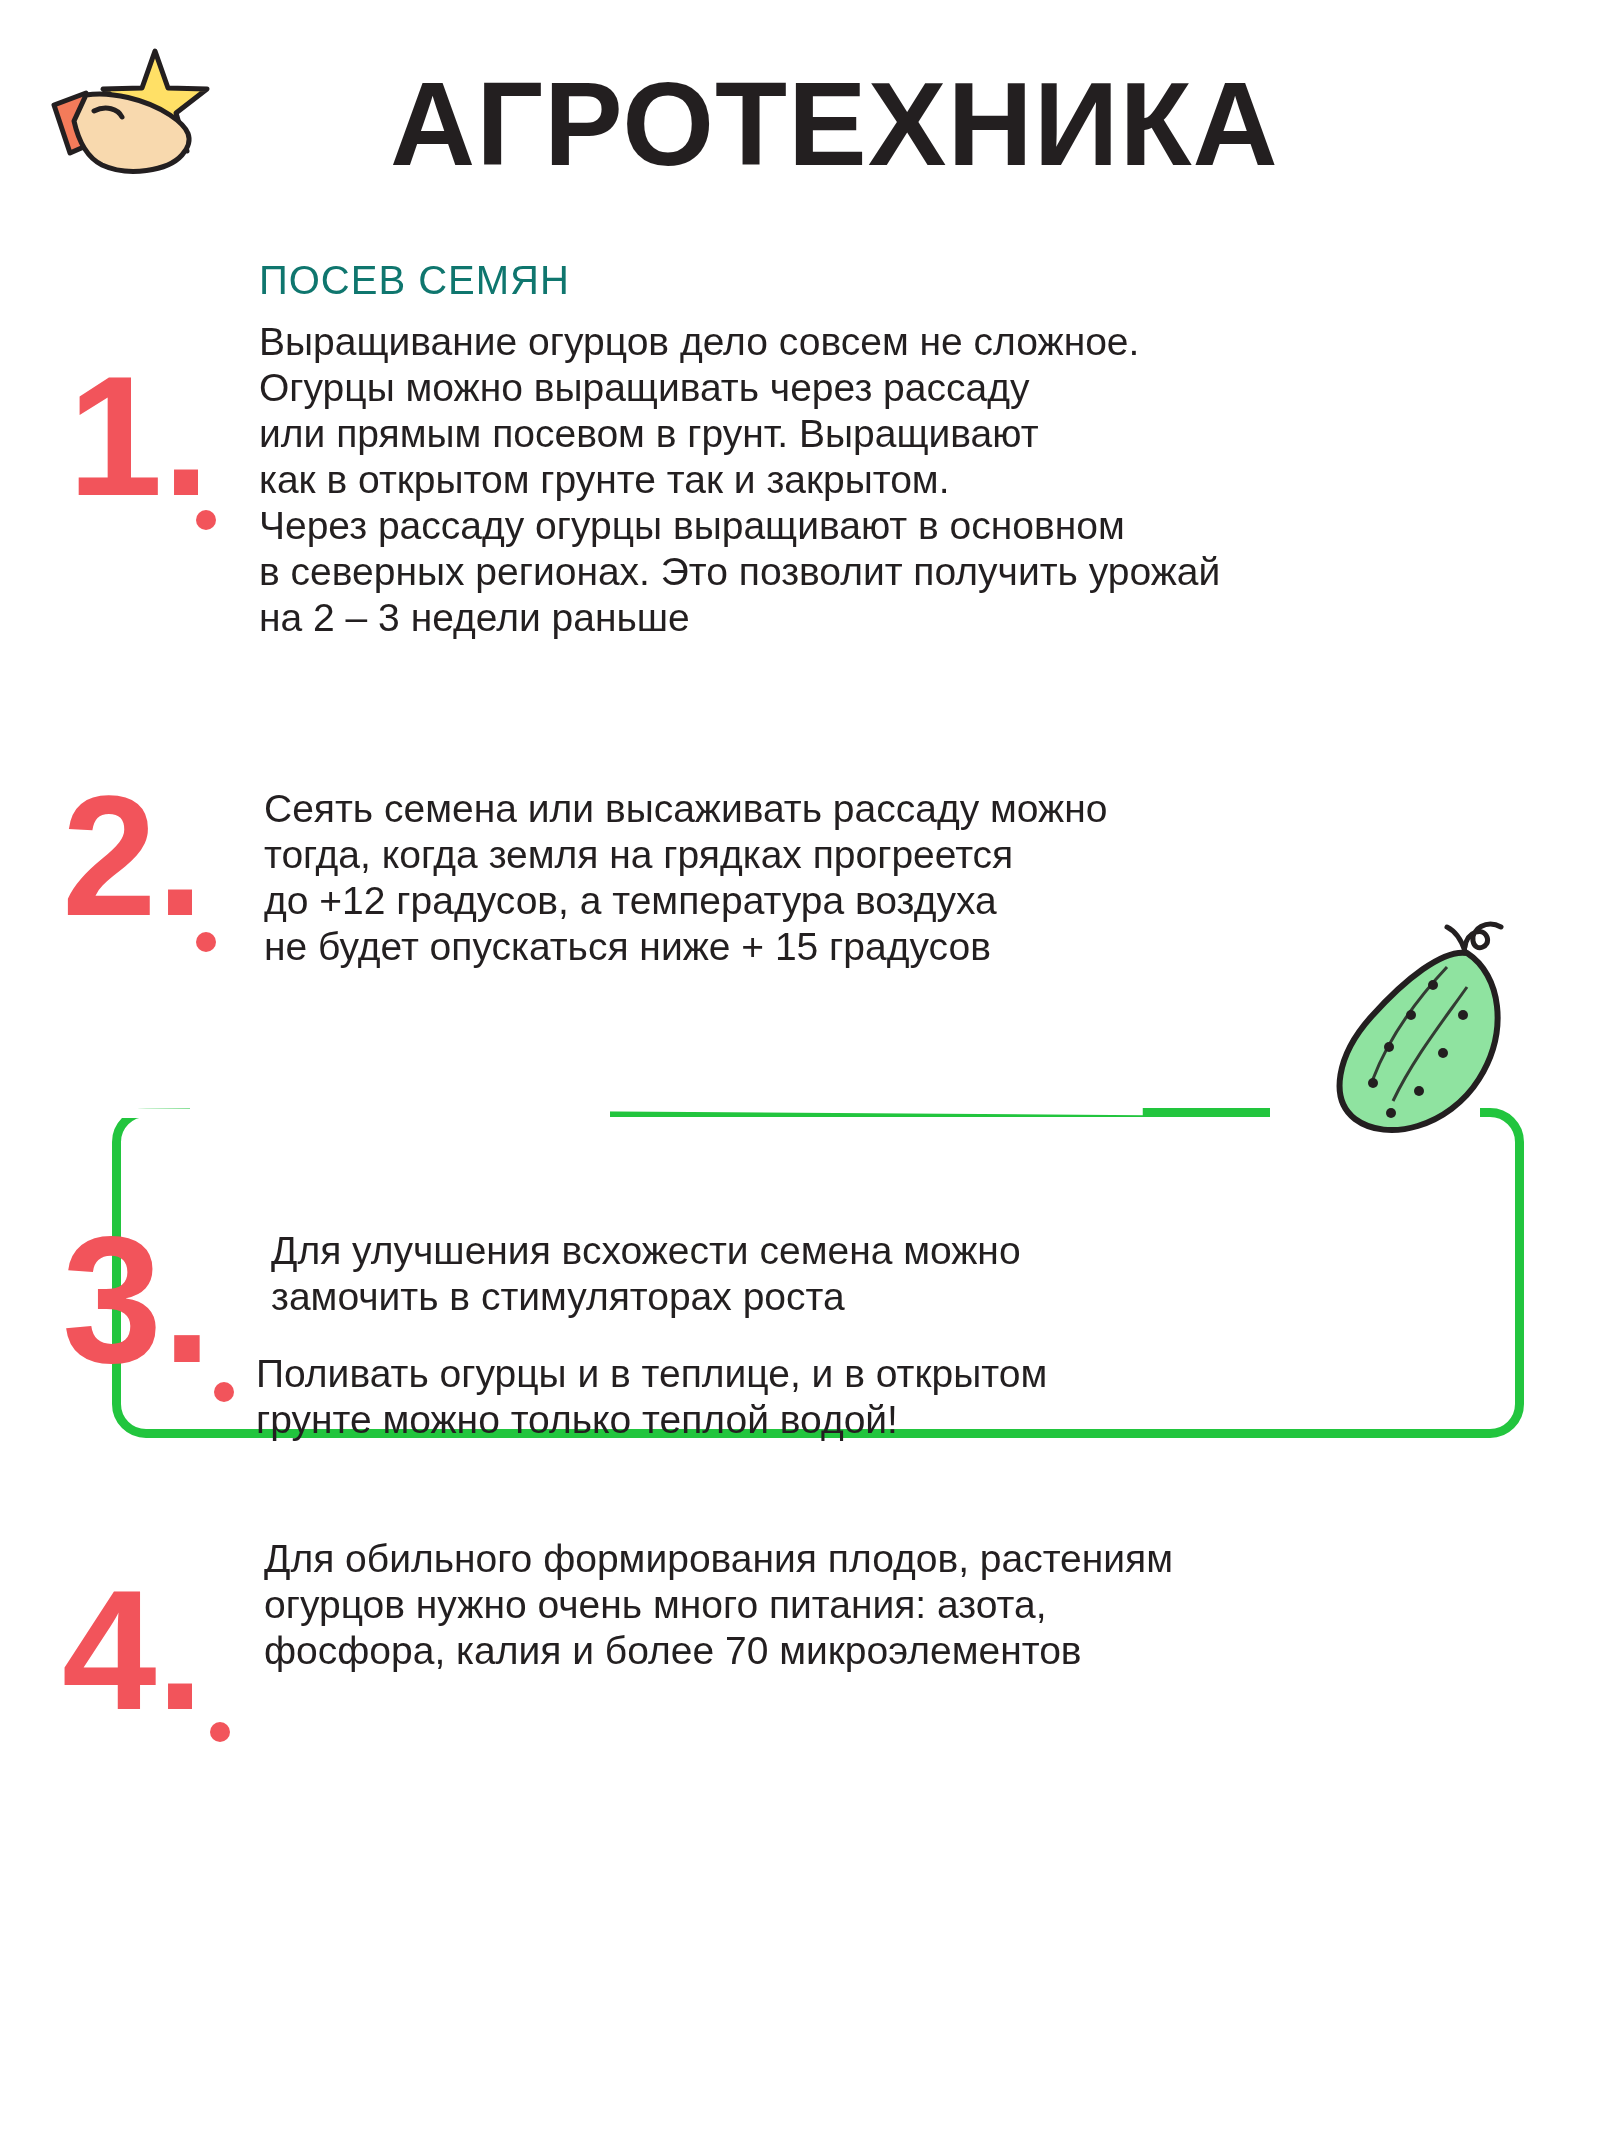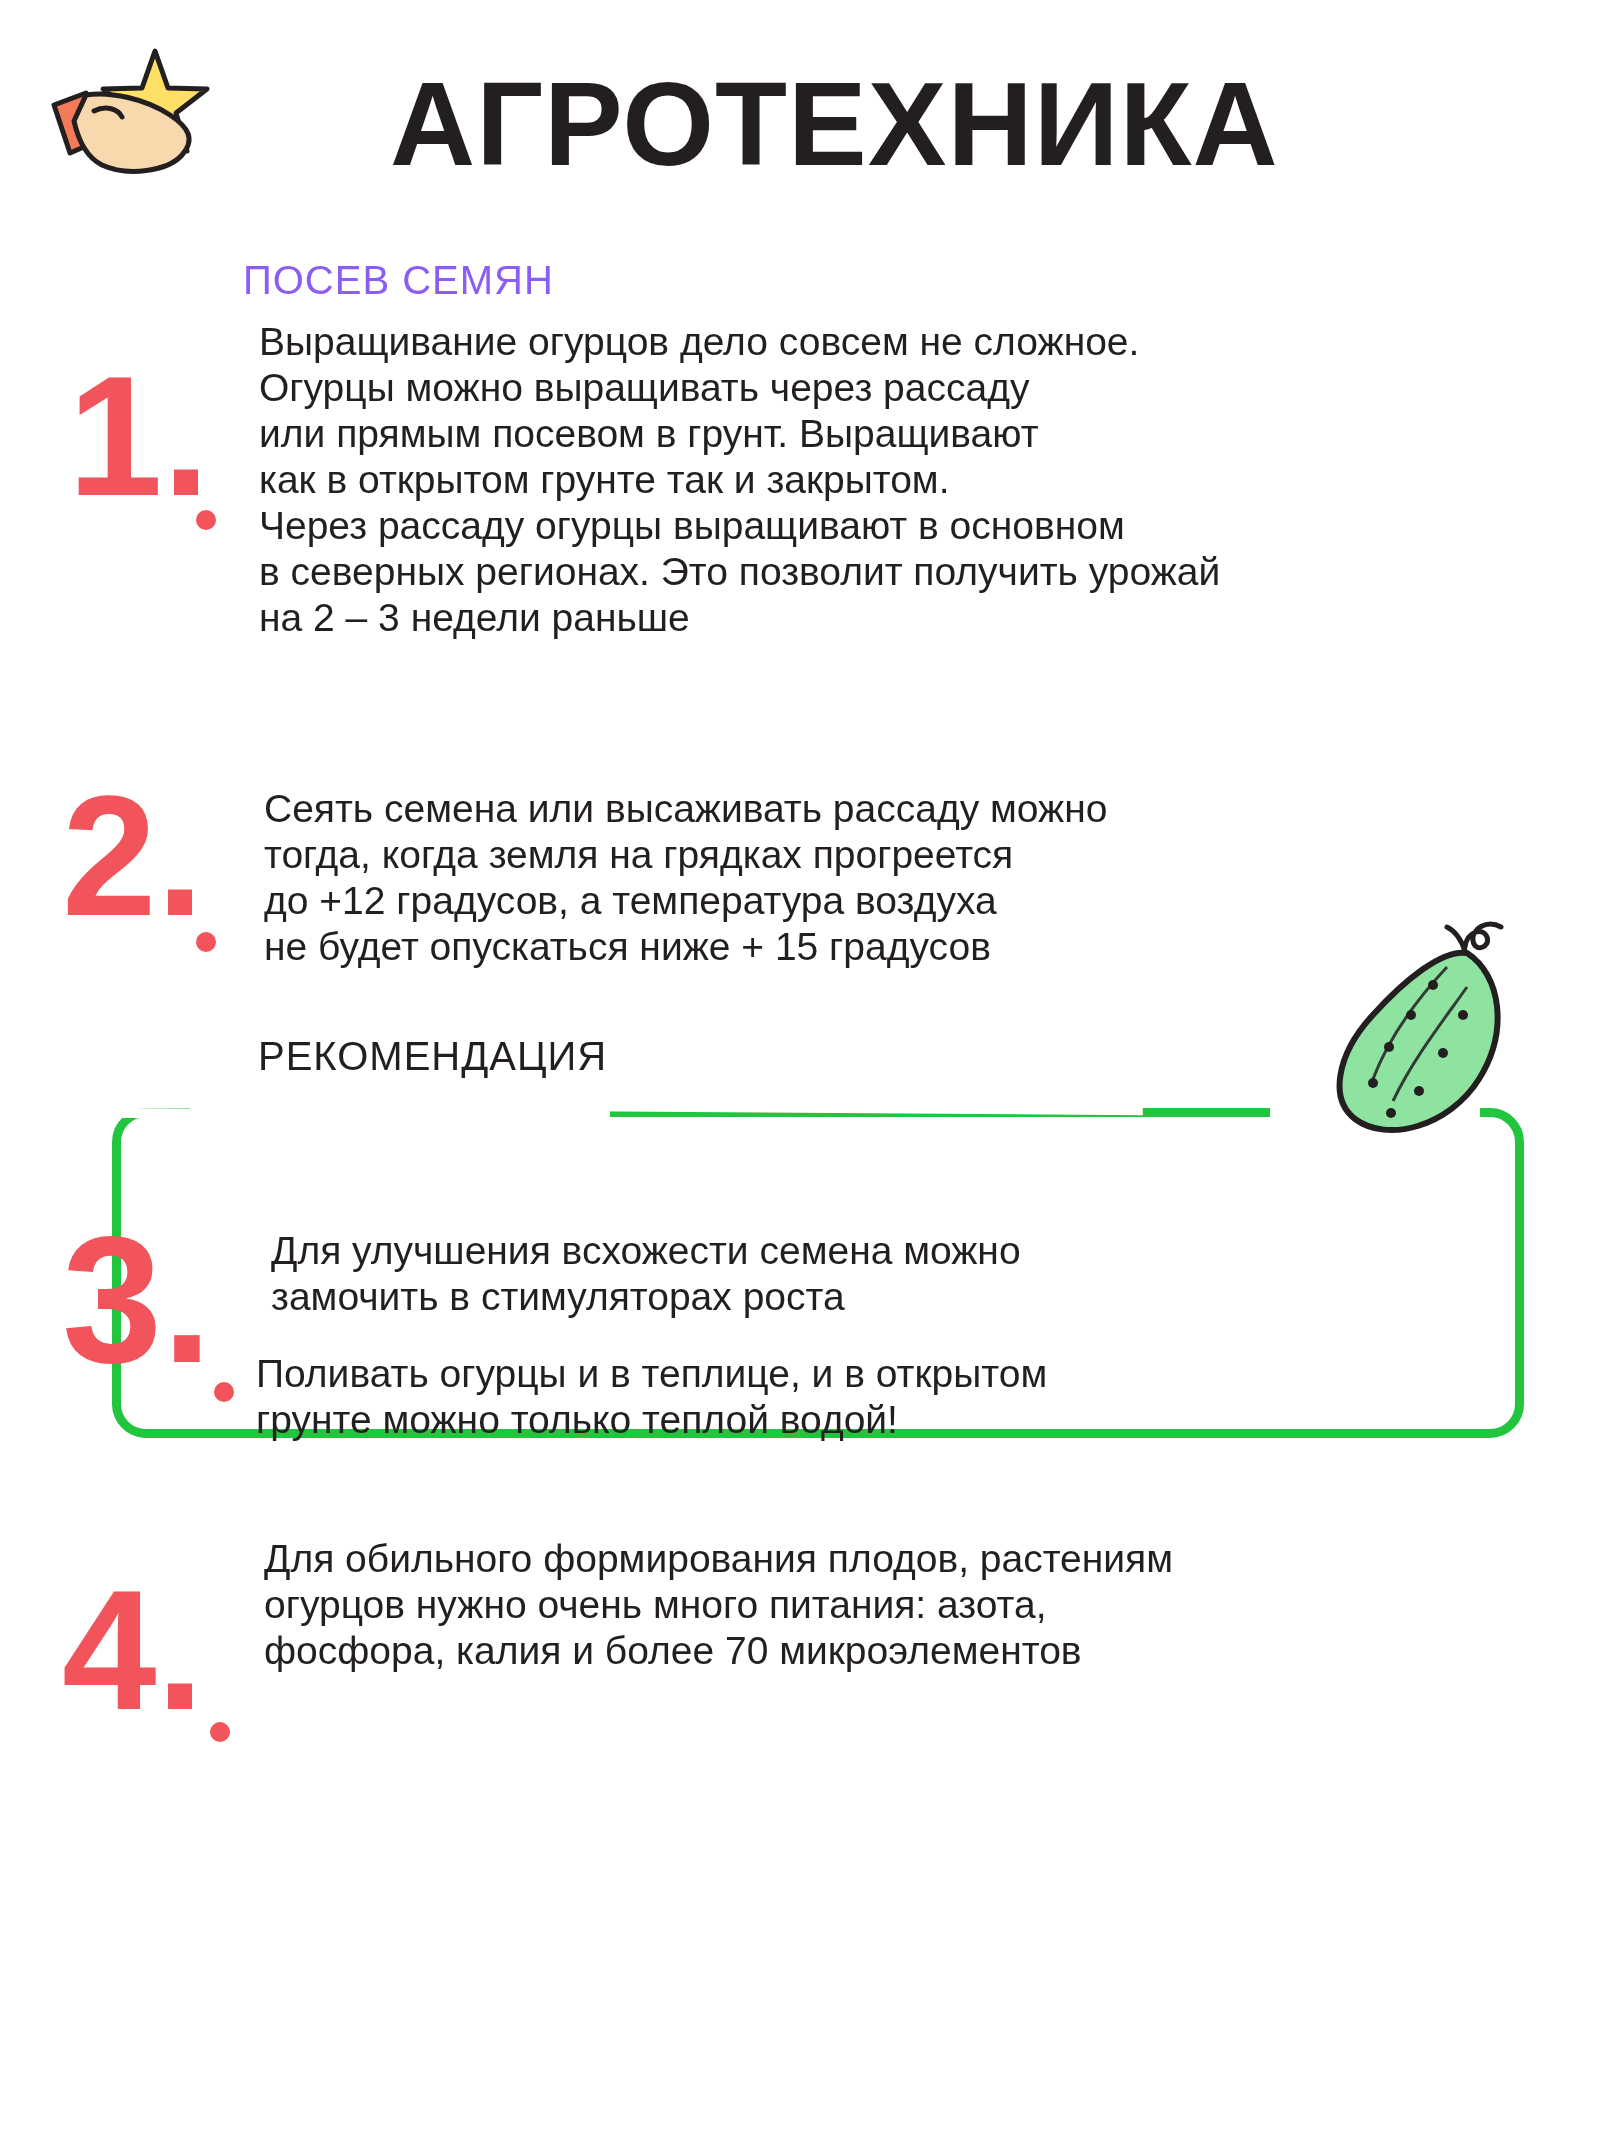--- a/index.html
+++ b/index.html
@@ -60,22 +60,22 @@
     position: absolute;
     width: 20px;
     height: 20px;
     border-radius: 50%;
     background: #f2545b;
   }
   .sub-head {
     font-family: "Liberation Sans", sans-serif;
     font-size: 40px;
     letter-spacing: 1px;
-    color: #8b5cf6;
-    margin: 0 0 8px 0;
+    color: #0f766e;
+    margin: 0 0 8px 16px;
     white-space: nowrap;
   }
   .body-text {
     font-family: "Liberation Sans", sans-serif;
     font-size: 39px;
     line-height: 1.18;
     color: #231f20;
     margin: 16px;
     white-space: pre-line;
   }
@@ -195,21 +195,20 @@
 тогда, когда земля на грядках прогреется
 до +12 градусов, а температура воздуха
 не будет опускаться ниже + 15 градусов</p>
   </div>
 </div>
 
 <div class="step" id="step3">
   <div class="rec-frame"></div>
   <div class="rec-mask-top-left"></div>
   <div class="rec-mask-top-right"></div>
-  <div class="rec-head">РЕКОМЕНДАЦИЯ</div>
   <div class="step-num">3.</div>
   <div class="bullet"></div>
   <p class="body-text rec-text-1">Для улучшения всхожести семена можно
 замочить в стимуляторах роста</p>
   <p class="body-text rec-text-2">Поливать огурцы и в теплице, и в открытом
 грунте можно только теплой водой!</p>
 </div>
 
 <div class="cucumber">
   <svg viewBox="0 0 240 260" width="240" height="260" xmlns="http://www.w3.org/2000/svg">

